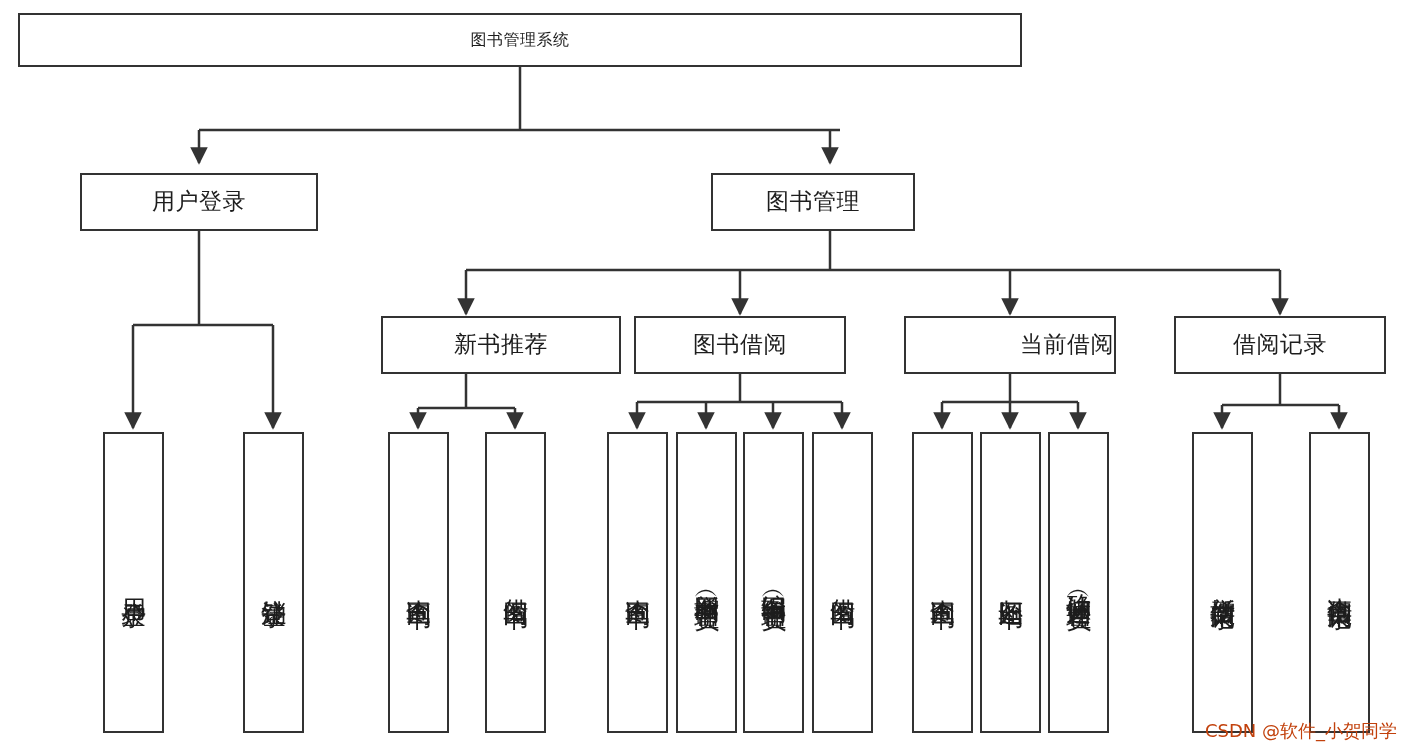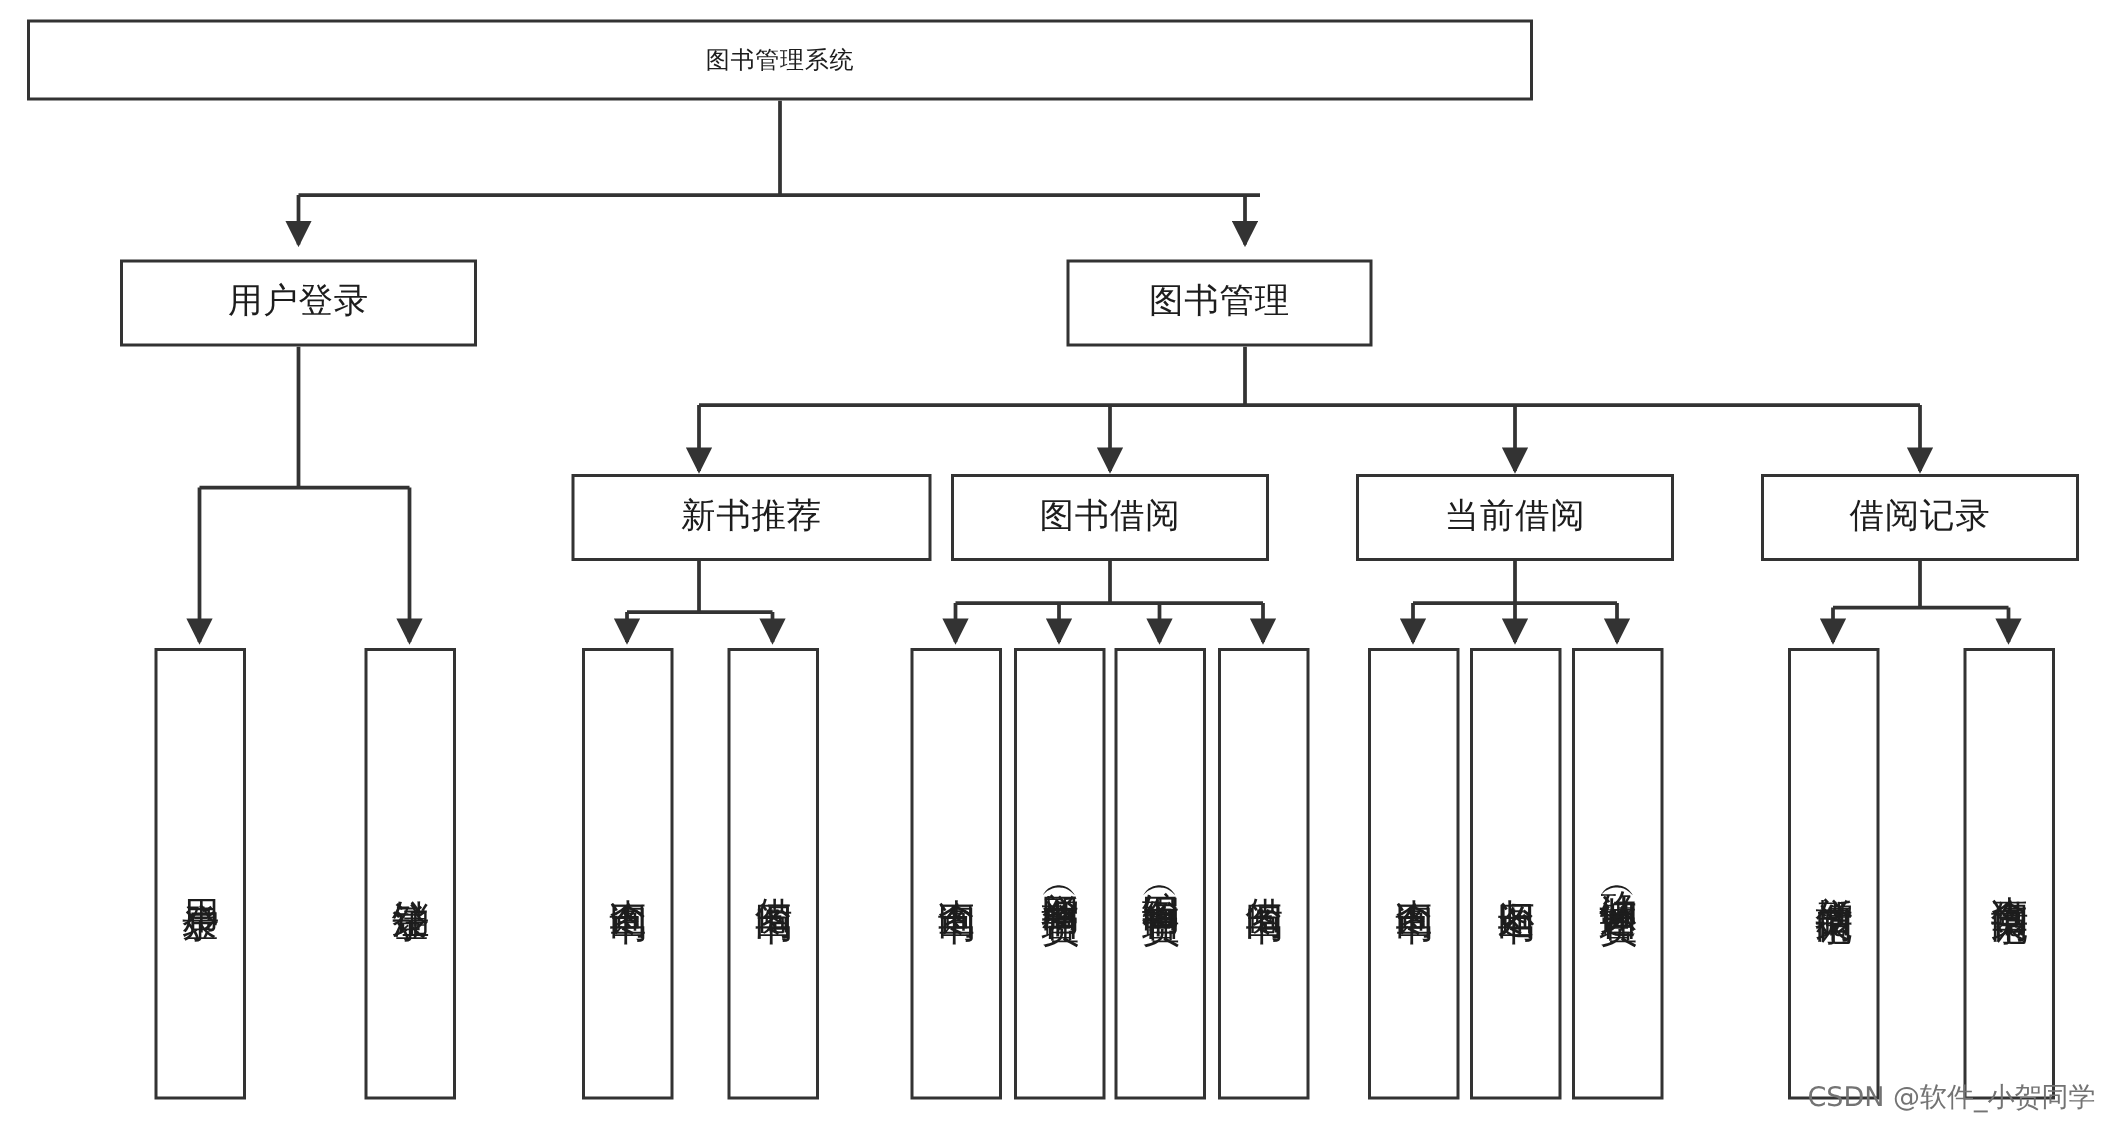--- a/index.html
+++ b/index.html
@@ -62,21 +62,21 @@
     line-height: 1.34;
     letter-spacing: 2px;
     max-height: 100%;
     white-space: nowrap;
   }
   .watermark {
     position: absolute;
     right: 8px;
     bottom: 4px;
     font-size: 18px;
-    color: #737373;
+    color: #c2410c;
     white-space: nowrap;
     font-family: "DejaVu Sans", "Liberation Sans", sans-serif;
   }
 </style>
 </head>
 <body>
 
 <div id="canvas">
 
   <svg class="connectors" viewBox="0 0 1405 747" xmlns="http://www.w3.org/2000/svg">
@@ -142,21 +142,21 @@
   </div>
 
   <div class="node h" style="left:360px; top:316px; width:240px; height:58px;margin-left:21px;">
     <span class="label">新书推荐</span>
   </div>
 
   <div class="node h" style="left:634px; top:316px; width:212px; height:58px;">
     <span class="label">图书借阅</span>
   </div>
 
-  <div class="node h" style="left:904px; top:316px; width:212px; height:58px;">
+  <div class="node h" style="left:904px; top:316px; width:212px; height:58px;justify-content:flex-end;">
     <span class="label">当前借阅</span>
   </div>
 
   <div class="node h" style="left:1174px; top:316px; width:212px; height:58px;">
     <span class="label">借阅记录</span>
   </div>
 
   <div class="node v" style="left:103px; top:432px; width:61px; height:301px;">
     <span class="label">用户登录</span>
   </div>

